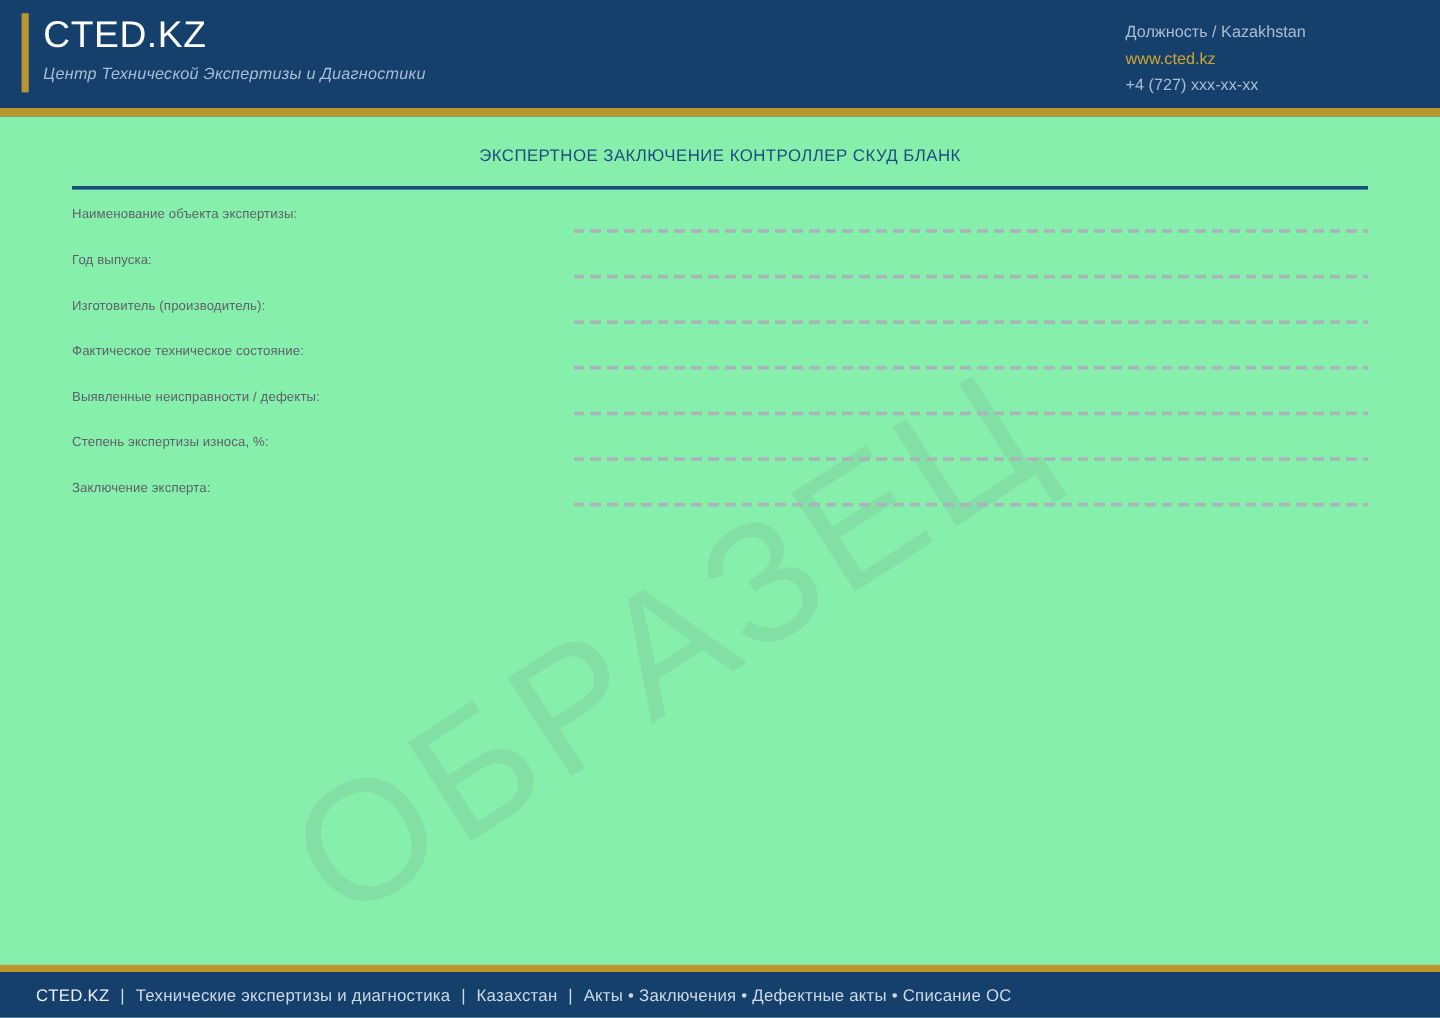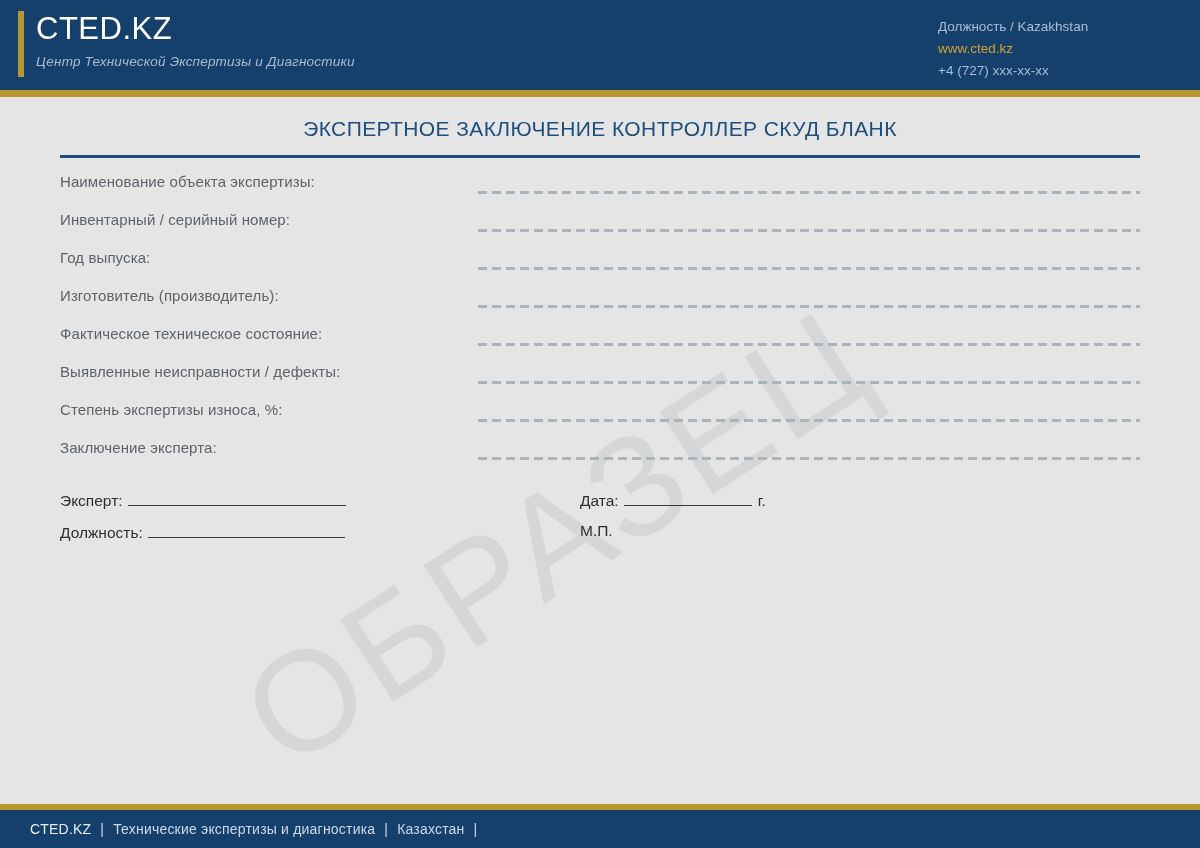--- a/index.html
+++ b/index.html
@@ -2,21 +2,21 @@
 <html><head>
 <meta charset="utf-8">
 <style>
   html,body{margin:0;padding:0;}
   body{
     width:1200px;height:848px;
     background:#ffffff;
     font-family:"Liberation Sans", sans-serif;
     overflow:hidden;
   }
-  .page{position:relative;width:1200px;height:848px;background:#e5e5e5;}
+  .page{position:relative;width:1200px;height:848px;background:#86efac;}
 
   
   .topbar{
     position:relative;
     height:90px;
     background:#16406c;
     border-bottom:7px solid #b9962f;
   }
   .brand{position:absolute;left:18px;top:11px;display:flex;}
   .brand-accent{width:6px;height:66px;background:#b9962f;margin-right:12px;}
@@ -41,33 +41,33 @@
     display:flex;align-items:center;justify-content:center;
     transform:rotate(-33deg);
     font-size:142px;letter-spacing:6px;white-space:nowrap;
     color:rgba(110,116,122,0.13);
     pointer-events:none;user-select:none;
   }
   .doc-title{
     margin:20px 0 0 0;
     text-align:center;
     color:#1d4e7e;
-    font-size:21px;font-weight:400;letter-spacing:.4px;
+    font-size:14px;font-weight:400;letter-spacing:.4px;
     line-height:24px;
   }
   .title-rule{
     margin-top:14px;
     height:3px;background:#1d4e7e;
   }
 
   .fields{margin-top:12px;}
   .field-row{position:relative;height:38px;}
   .field-label{
     position:absolute;left:0;top:3px;
-    color:#5d6369;font-size:15px;letter-spacing:.1px;
+    color:#5d6369;font-size:11px;letter-spacing:.1px;
   }
   .field-line{
     position:absolute;left:418px;right:0;top:21px;height:3px;
     background-image:repeating-linear-gradient(to right,#a9b4bb 0 9px,transparent 9px 14px);
   }
 
   
   .sig{margin-top:12px;color:#2e2e2e;font-size:15.5px;}
   .sig-row{position:relative;height:32px;}
   .sig-left{position:absolute;left:0;top:4px;white-space:nowrap;}
@@ -120,24 +120,20 @@
 
     <h1 class="doc-title">ЭКСПЕРТНОЕ ЗАКЛЮЧЕНИЕ КОНТРОЛЛЕР СКУД БЛАНК</h1>
     <div class="title-rule"></div>
 
     <div class="fields">
       <div class="field-row">
         <span class="field-label">Наименование объекта экспертизы:</span>
         <span class="field-line"></span>
       </div>
       <div class="field-row">
-        <span class="field-label">Инвентарный / серийный номер:</span>
-        <span class="field-line"></span>
-      </div>
-      <div class="field-row">
         <span class="field-label">Год выпуска:</span>
         <span class="field-line"></span>
       </div>
       <div class="field-row">
         <span class="field-label">Изготовитель (производитель):</span>
         <span class="field-line"></span>
       </div>
       <div class="field-row">
         <span class="field-label">Фактическое техническое состояние:</span>
         <span class="field-line"></span>
@@ -149,37 +145,28 @@
       <div class="field-row">
         <span class="field-label">Степень экспертизы износа, %:</span>
         <span class="field-line"></span>
       </div>
       <div class="field-row">
         <span class="field-label">Заключение эксперта:</span>
         <span class="field-line"></span>
       </div>
     </div>
 
-    <div class="sig">
-      <div class="sig-row">
-        <span class="sig-left"><span>Эксперт:</span><span class="u-line u-expert"></span></span>
-        <span class="sig-right"><span>Дата:</span><span class="u-line u-date"></span><span>г.</span></span>
-      </div>
-      <div class="sig-row">
-        <span class="sig-left"><span>Должность:</span><span class="u-line u-position"></span></span>
-        <span class="sig-right"><span>М.П.</span></span>
-      </div>
-    </div>
   </main>
 
   <footer class="footer">
     <div class="footer-gold"></div>
     <div class="footer-bar">
       <span class="f-brand">CTED.KZ</span>
       <span class="sep">|</span>
       <span>Технические экспертизы и диагностика</span>
       <span class="sep">|</span>
       <span>Казахстан</span>
       <span class="sep">|</span>
+      <span>Акты • Заключения • Дефектные акты • Списание ОС</span>
     </div>
   </footer>
 
 </div>
 
 </body></html>

